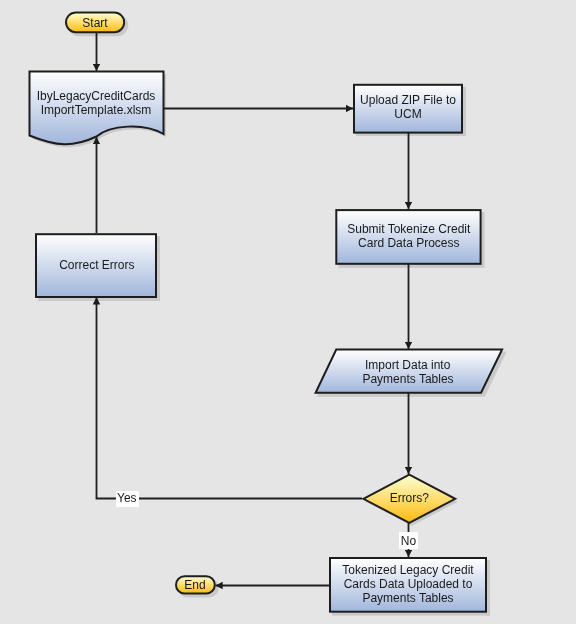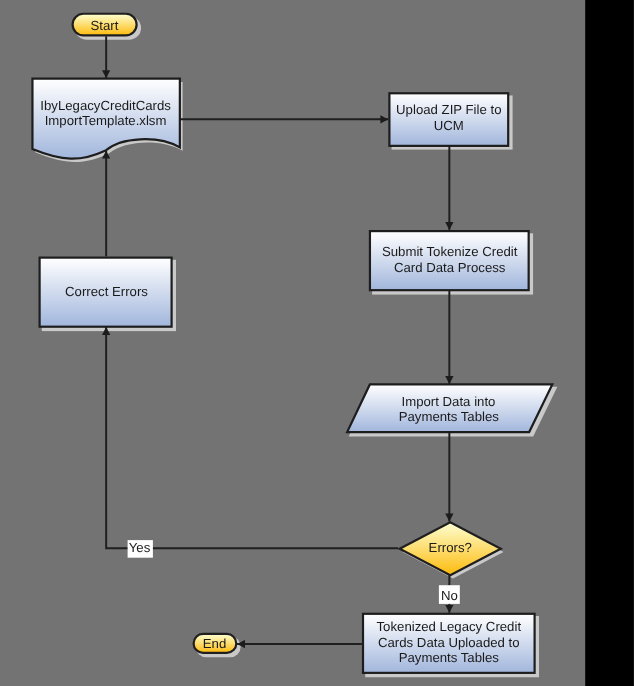--- a/index.html
+++ b/index.html
@@ -1,17 +1,17 @@
 <!DOCTYPE html>
 <html><head>
 <meta charset="utf-8">
 <title>Flow</title>
 <style>
   html,body{margin:0;padding:0;background:#000;width:576px;height:624px;overflow:hidden;}
-  #stage{position:relative;width:532px;height:624px;background:#737373;text-decoration:underline;
+  #stage{position:relative;width:576px;height:624px;background:#e5e5e5;text-decoration:underline;
          -webkit-font-smoothing:antialiased;}
   svg{position:absolute;left:0;top:0;display:block;shape-rendering:geometricPrecision;}
   text{font-family:"Liberation Sans",sans-serif;font-size:12px;fill:#1a1a1a;text-anchor:middle;}
 </style>
 </head>
 <body>
 
 <div id="stage">
 <svg width="576" height="624" viewBox="0 0 576 624">
   <defs>

